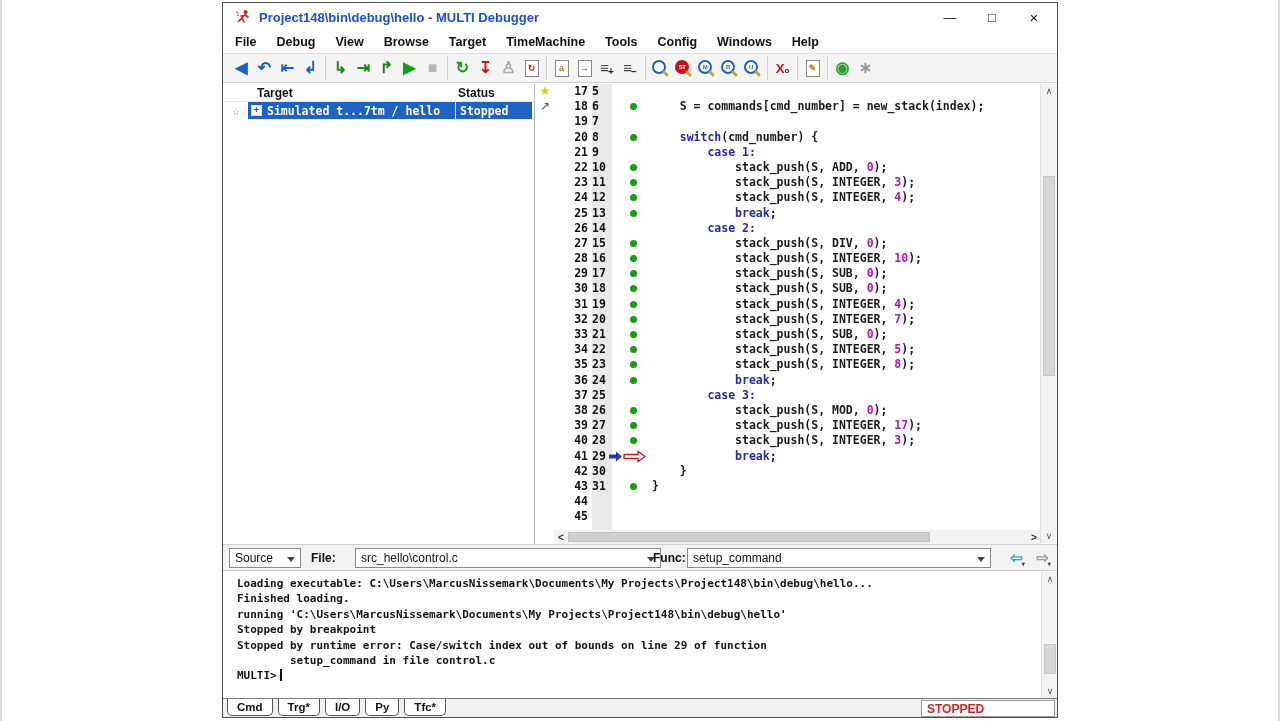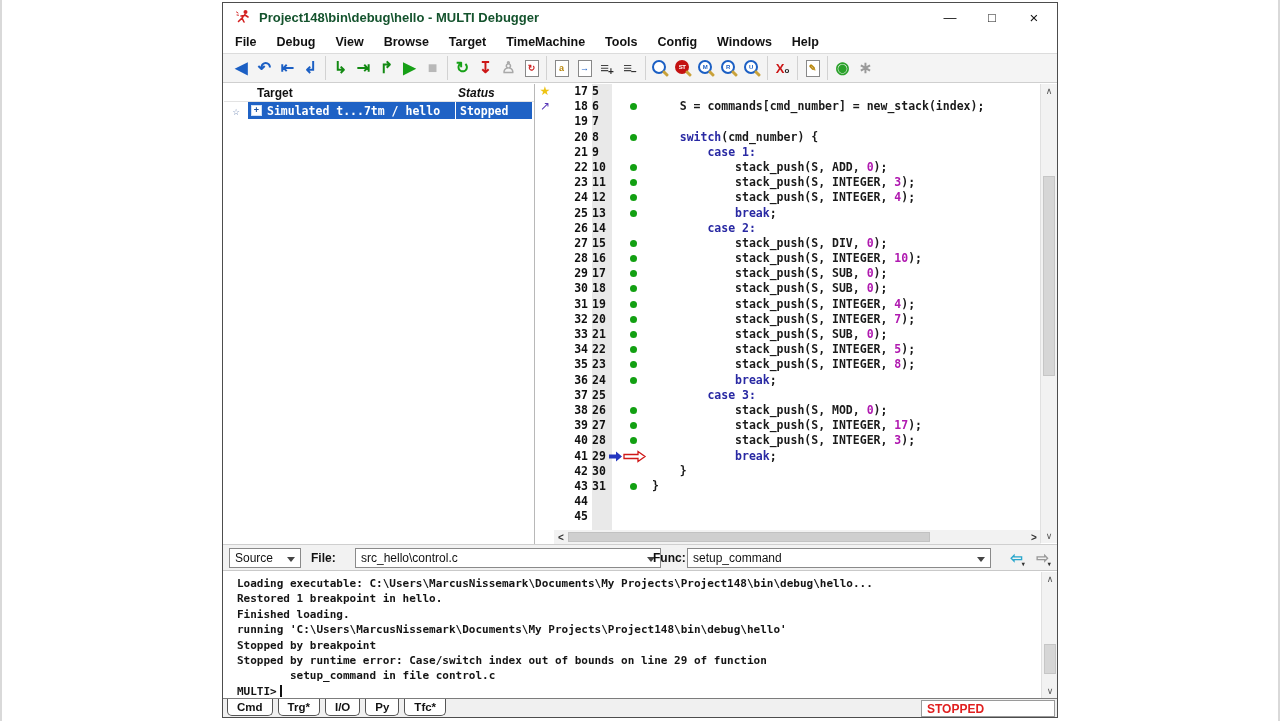--- a/index.html
+++ b/index.html
@@ -4,21 +4,21 @@
 <style>
   html,body{margin:0;padding:0;background:#fff;width:1280px;height:721px;position:relative;
     font-family:"Liberation Sans",sans-serif;-webkit-font-smoothing:antialiased;}
   .page-edge{position:absolute;top:0;width:2px;height:721px;background:#d9d9d9;}
   #window{position:absolute;left:222px;top:2px;width:836px;height:716px;background:#fff;
     border:1px solid #4d4d4d;box-sizing:border-box;overflow:hidden;}
 
   
   .titlebar{position:absolute;left:0;top:0;width:100%;height:28px;display:flex;align-items:center;}
   .app-icon{margin-left:12px;width:16px;height:16px;flex:0 0 auto;}
-  .title-text{margin-left:8px;font-size:13px;font-weight:600;color:#14532d;}
+  .title-text{margin-left:8px;font-size:13px;font-weight:600;color:#1d4ed8;}
   .win-controls{position:absolute;right:2px;top:0;height:28px;display:flex;}
   .win-btn{width:42px;height:28px;display:flex;align-items:center;justify-content:center;
     font-size:13px;color:#111;}
 
   
   .menubar{position:absolute;left:2px;top:28px;height:22px;display:flex;align-items:center;}
   .menu-item{padding:0 10px;font-size:12.5px;font-weight:600;color:#111;}
 
   
   .toolbar{position:absolute;left:0;top:50px;width:100%;height:30px;background:#f4f4f4;
@@ -44,21 +44,21 @@
 
   
   .main{position:absolute;left:1px;top:81px;width:833px;height:460px;}
   .target-pane{position:absolute;left:0;top:0;width:311px;height:460px;background:#fff;
     border-right:1px solid #b8b8b8;box-sizing:border-box;
     font-family:"DejaVu Sans Mono",monospace;font-size:11.5px;font-weight:bold;}
   .tp-header{display:flex;height:17px;align-items:center;border-bottom:1px solid #e3e3e3;
     font-family:"Liberation Sans",sans-serif;font-size:12px;font-weight:600;color:#111;}
   .tp-starcol{width:24px;text-align:center;flex:0 0 auto;}
   .tp-target-col{width:207px;padding-left:9px;box-sizing:border-box;}
-  .tp-status-col{width:78px;padding-left:3px;box-sizing:border-box;font-style:italic;}
+  .tp-status-col{width:78px;padding-left:3px;box-sizing:border-box;}
   .tp-row{display:flex;height:17px;align-items:center;}
   .row-star{width:24px;text-align:center;color:#7d93bb;font-size:12px;}
   .cell-target{width:207px;height:17px;background:#1f62c5;color:#fff;display:flex;
     align-items:center;padding-left:3px;box-sizing:border-box;white-space:nowrap;overflow:hidden;}
   .cell-status{width:76px;height:17px;background:#1f62c5;color:#fff;display:flex;
     align-items:center;padding-left:4px;box-sizing:border-box;margin-left:1px;}
   .expander{width:9px;height:9px;background:#fff;border:1px solid #cfe0f5;color:#1a50a0;
     font:bold 9px/8px "Liberation Sans",sans-serif;text-align:center;margin-right:5px;flex:0 0 auto;}
 
   .strip{position:absolute;left:312px;top:0;width:18px;height:460px;display:flex;
@@ -357,21 +357,20 @@
       <span>setup_command</span>
       <span class="chev"></span>
     </div>
     <span class="nav-btn" style="left:784px;color:#2aa7cc">⇦<span class="mini">▾</span></span>
     <span class="nav-btn" style="left:810px;color:#9a9a9a">⇨<span class="mini">▾</span></span>
   </div>
 
   <div class="console">
     <div>
         <div class="con-line">Loading executable: C:\Users\MarcusNissemark\Documents\My Projects\Project148\bin\debug\hello...</div>
-        <div class="con-line">Restored 1 breakpoint in hello.</div>
         <div class="con-line">Finished loading.</div>
         <div class="con-line">running 'C:\Users\MarcusNissemark\Documents\My Projects\Project148\bin\debug\hello'</div>
         <div class="con-line">Stopped by breakpoint</div>
         <div class="con-line">Stopped by runtime error: Case/switch index out of bounds on line 29 of function</div>
         <div class="con-line">        setup_command in file control.c</div>
       </div>
     <div class="con-line"><span>MULTI&gt;</span><span class="cursor"></span></div>
   </div>
   <div class="con-scroll">
     <span class="sb-btn" style="top:0">∧</span>

